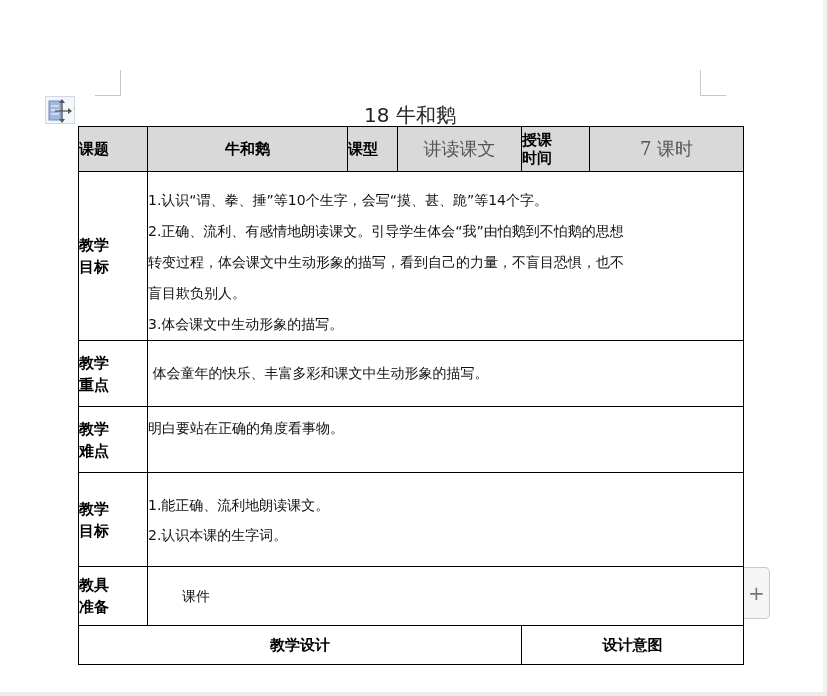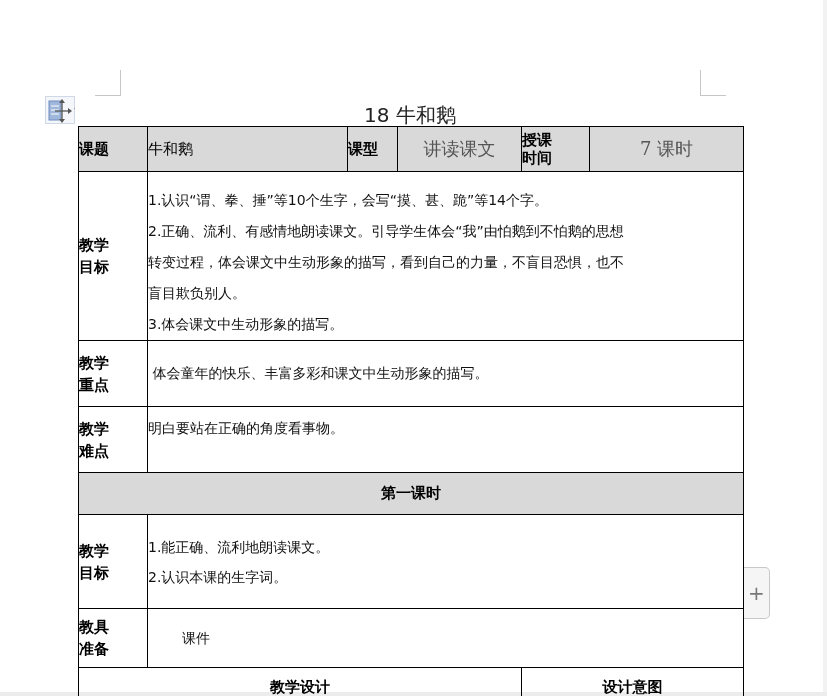--- a/index.html
+++ b/index.html
@@ -33,21 +33,21 @@
   table.plan {
     position:absolute; left:78px; top:126px; width:665px;
     border-collapse:collapse; table-layout:fixed;
     font-size:14px;
   }
   table.plan td {
     border:1px solid #000; padding:0; vertical-align:middle;
   }
   .gray { background:#d9d9d9; }
   .label { text-align:left; font-weight:bold; font-size:15px; line-height:22px;font-family:Liberation Serif, serif; }
-  .hdr-val-bold { text-align:left; font-weight:normal; font-size:15px; }
+  .hdr-val-bold { text-align:center; font-weight:bold; font-size:15px; }
   .hdr-val-serif { text-align:center; font-family:"DejaVu Serif","Liberation Serif",serif; font-size:18px; color:#555; }
   .content { padding-left:1px; font-size:14px; line-height:31px; color:#111; }
   .content p { margin:0; white-space:nowrap; overflow:hidden; }
   .section-title { text-align:center; font-weight:bold; font-size:15px; }
 
   .add-row-btn {
     position:absolute; left:744px; top:567px; width:26px; height:52px;
     border:1px solid #c8c8c8; border-left:none; border-radius:0 5px 5px 0;
     background:#f5f5f5; box-sizing:border-box;
     display:flex; align-items:center; justify-content:center;
@@ -131,23 +131,20 @@
   <tr style="height:66px">
     <td class="label">
       <div>教学</div>
       <div>难点</div>
     </td>
     <td class="content" colspan="6" style="vertical-align:top; padding-top:6px">
       <p>明白要站在正确的角度看事物。</p>
     </td>
   </tr>
 
-  <tr class="gray" style="height:42px">
-    <td colspan="7" class="section-title">第一课时</td>
-  </tr>
 
   <tr style="height:94px">
     <td class="label">
       <div>教学</div>
       <div>目标</div>
     </td>
     <td class="content" colspan="6" style="vertical-align:top; padding-top:17px; line-height:30px">
       <p>1.能正确、流利地朗读课文。</p>
       <p>2.认识本课的生字词。</p>
     </td>

